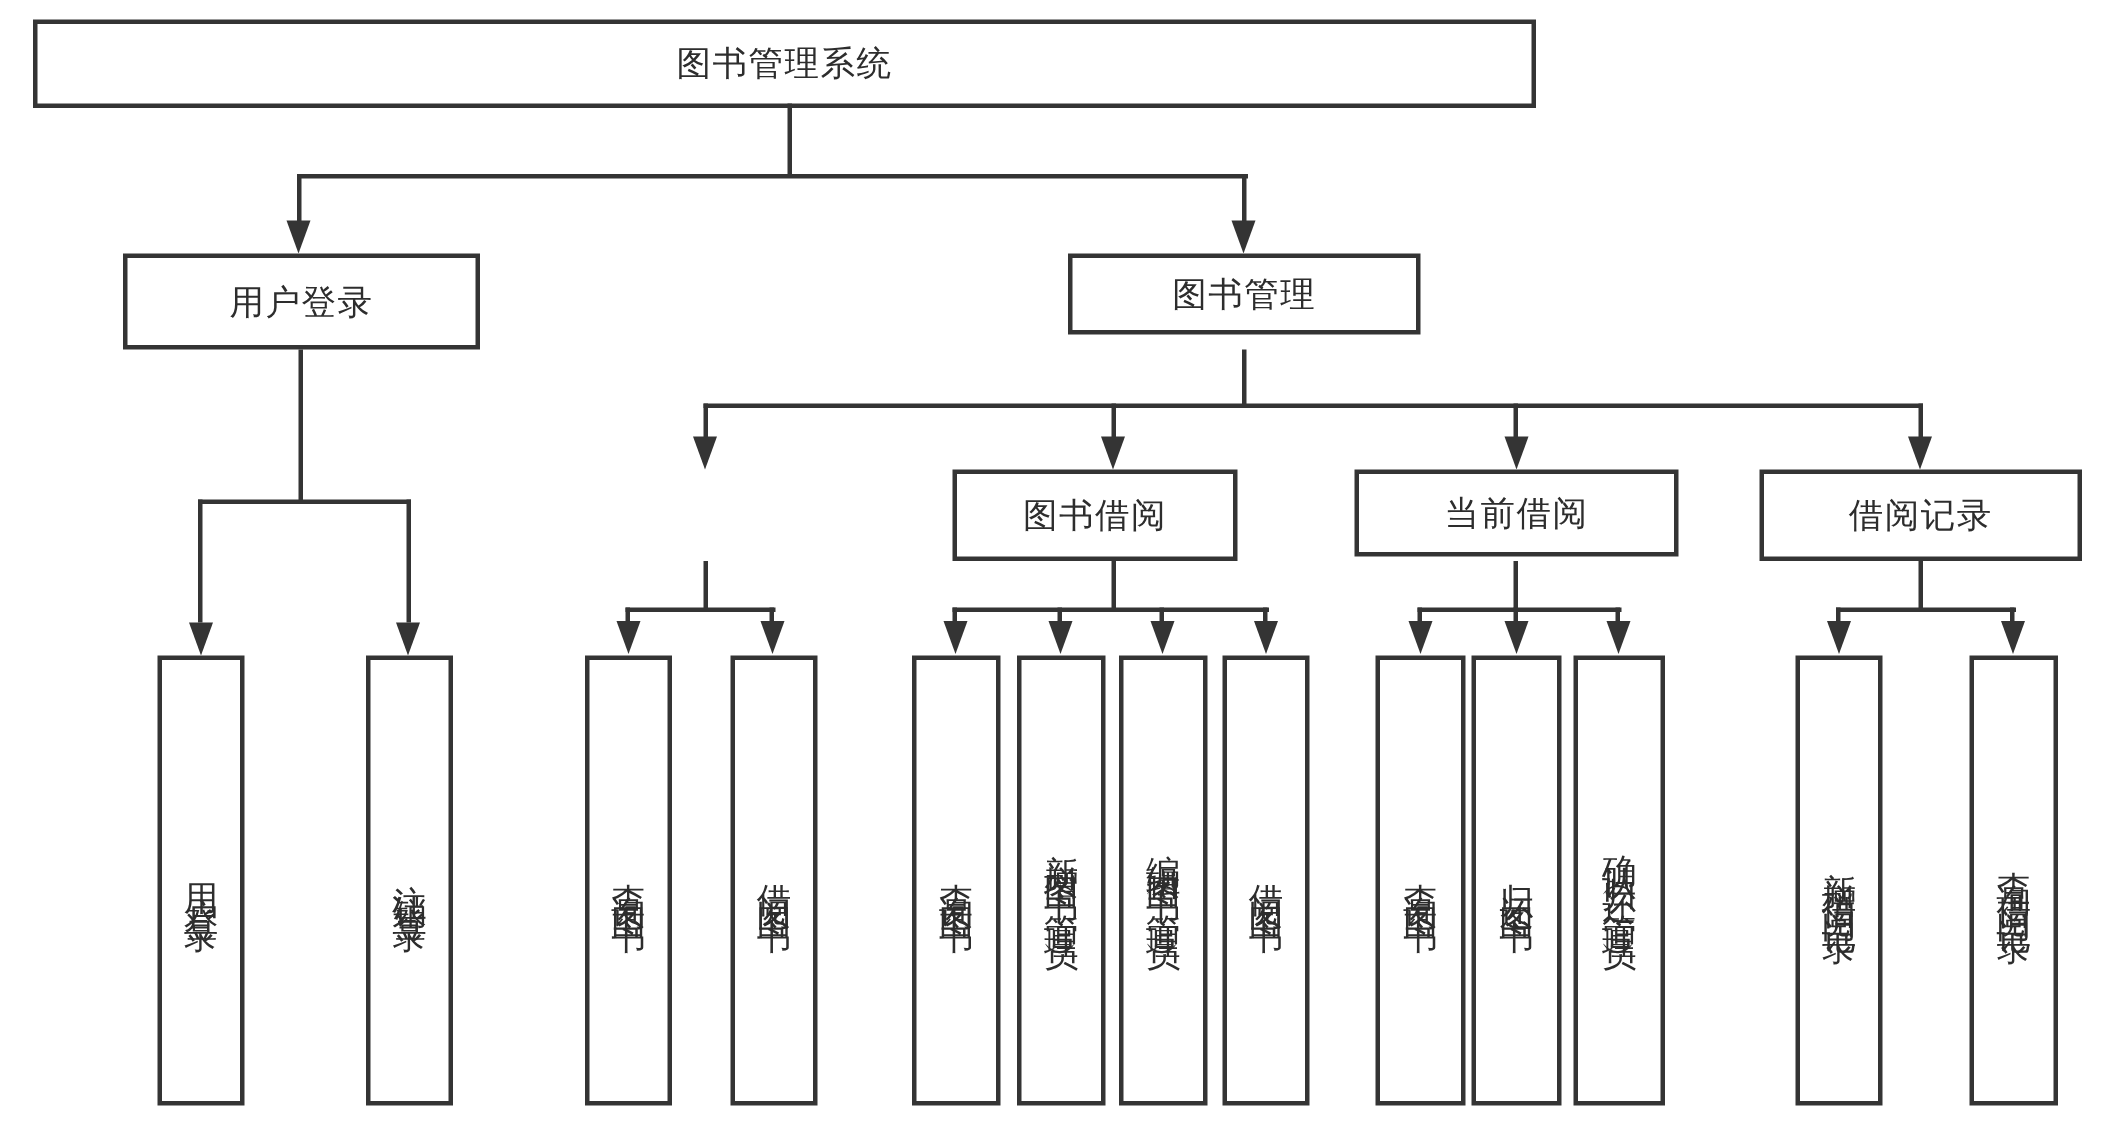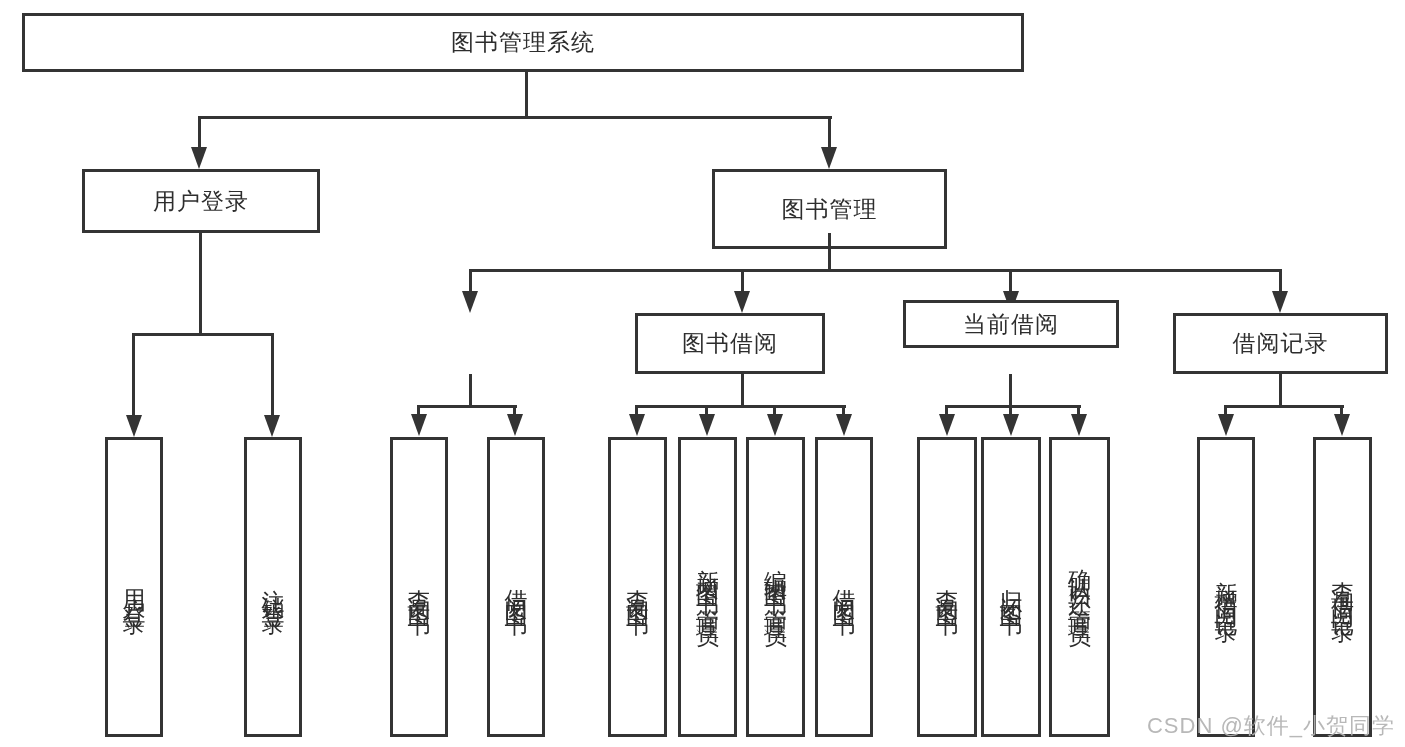--- a/index.html
+++ b/index.html
@@ -79,21 +79,21 @@
   <div class="vline" style="left:525px; top:69px; height:49px;"></div>
   <div class="hline" style="left:198px; top:116px; width:634px;"></div>
   <div class="vline" style="left:198px; top:116px; height:33px;"></div>
   <div class="arrow" style="left:191px; top:147px;"></div>
   <div class="vline" style="left:828px; top:116px; height:33px;"></div>
   <div class="arrow" style="left:821px; top:147px;"></div>
 
   <div class="node" style="left:82px; top:169px; width:238px; height:64px;">
     <span>用户登录</span>
   </div>
-  <div class="node" style="left:712px; top:169px; width:235px; height:80px;">
+  <div class="node" style="left:712px; top:169px; width:235px; height:54px;">
     <span>图书管理</span>
   </div>
 
   <div class="vline" style="left:199px; top:233px; height:102px;"></div>
   <div class="hline" style="left:132px; top:333px; width:142px;"></div>
   <div class="vline" style="left:132px; top:333px; height:82px;"></div>
   <div class="arrow" style="left:126px; top:415px;"></div>
   <div class="vline" style="left:271px; top:333px; height:82px;"></div>
   <div class="arrow" style="left:264px; top:415px;"></div>
 
@@ -104,21 +104,21 @@
   <div class="vline" style="left:741px; top:269px; height:24px;"></div>
   <div class="arrow" style="left:734px; top:291px;"></div>
   <div class="vline" style="left:1009px; top:269px; height:24px;"></div>
   <div class="arrow" style="left:1003px; top:291px;"></div>
   <div class="vline" style="left:1279px; top:269px; height:24px;"></div>
   <div class="arrow" style="left:1272px; top:291px;"></div>
 
   <div class="node" style="left:635px; top:313px; width:190px; height:61px;">
     <span>图书借阅</span>
   </div>
-  <div class="node" style="left:903px; top:300px; width:216px; height:48px;">
+  <div class="node" style="left:903px; top:313px; width:216px; height:58px;">
     <span>当前借阅</span>
   </div>
   <div class="node" style="left:1173px; top:313px; width:215px; height:61px;">
     <span>借阅记录</span>
   </div>
 
   <div class="vline" style="left:469px; top:374px; height:34px;"></div>
   <div class="hline" style="left:417px; top:405px; width:100px;"></div>
   <div class="vline" style="left:417px; top:405px; height:11px;"></div>
   <div class="arrow" style="left:411px; top:414px;"></div>
@@ -189,15 +189,14 @@
     <span>确认归还（管理员）</span>
   </div>
 
   <div class="leaf" style="left:1197px; top:437px; width:58px; height:300px;">
     <span>新增借阅记录</span>
   </div>
   <div class="leaf" style="left:1313px; top:437px; width:59px; height:300px;">
     <span>查询借阅记录</span>
   </div>
 
-  <div class="watermark">CSDN @软件_小贺同学</div>
 
 </div>
 
 </body></html>

